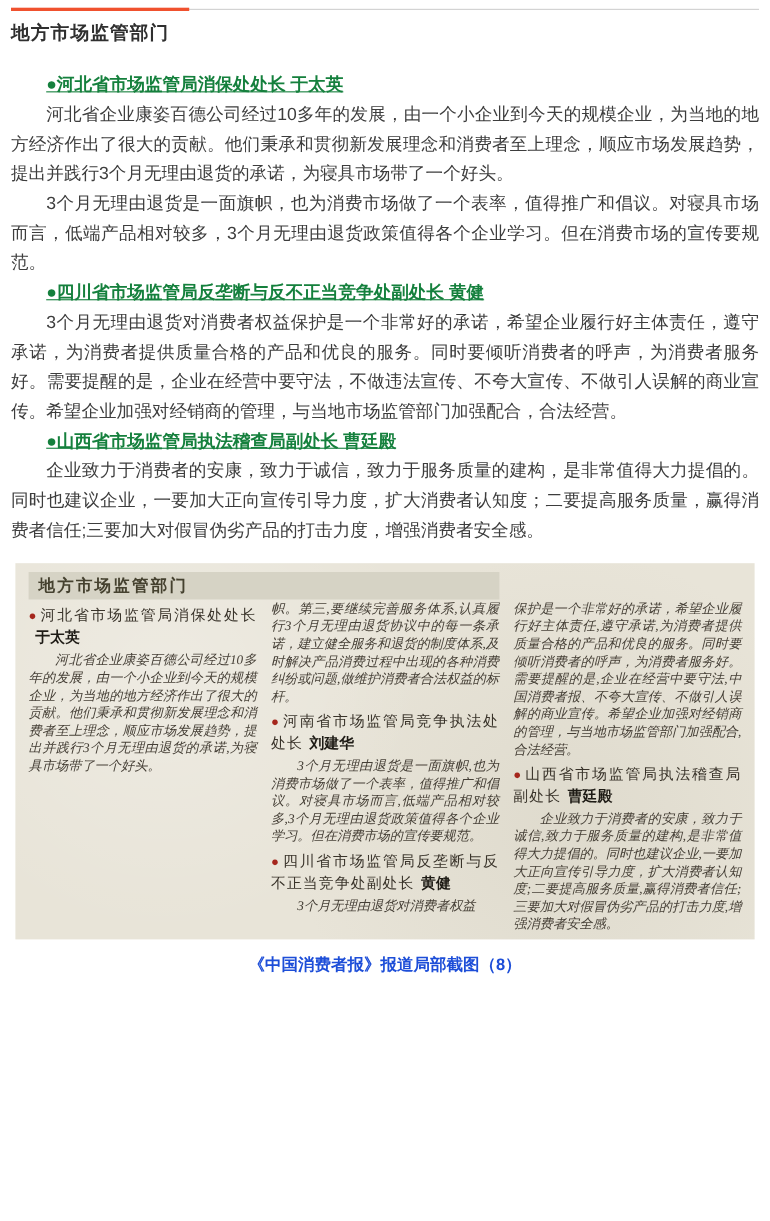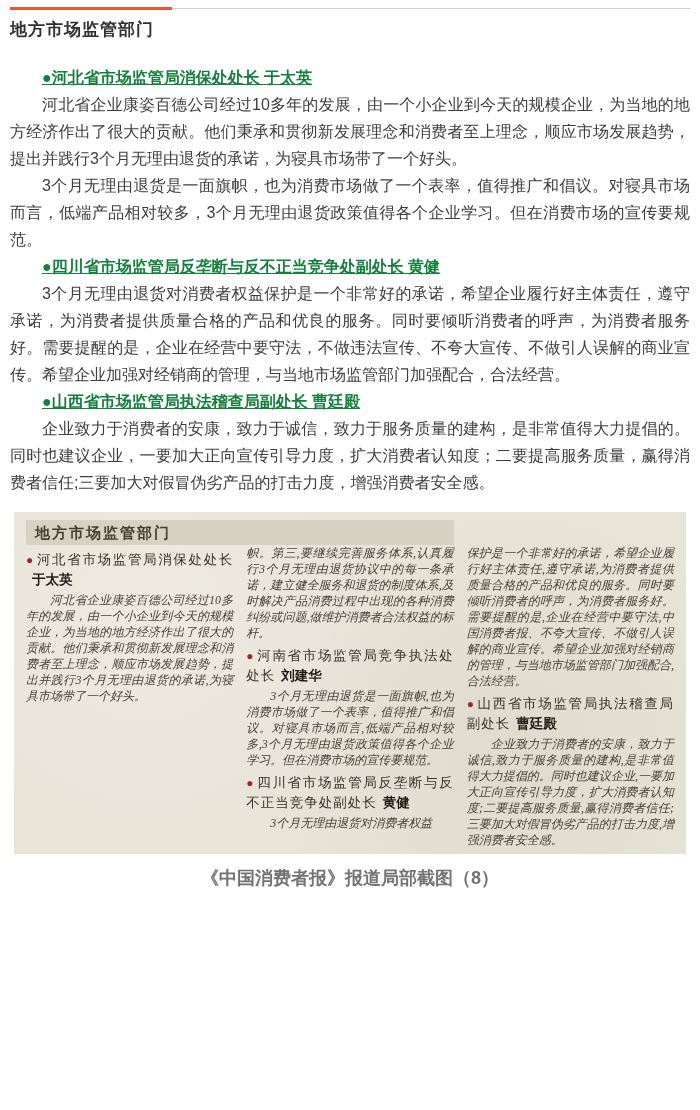--- a/index.html
+++ b/index.html
@@ -49,22 +49,22 @@
     margin:5px 0 3px; font-size:13.5px; line-height:19px; font-weight:normal;
     color:#39332a; letter-spacing:1px;
   }
   .clip-h .bullet { color:#a5261c; font-size:12px; margin-right:3px; letter-spacing:0; }
   .clip-h .name {
     font-weight:bold; color:#1e1b15; margin-left:6px; letter-spacing:0;
     font-family:"Liberation Sans","DejaVu Sans",sans-serif;
   }
 
   .caption {
-    margin:14px 0 0; text-align:center; font-size:18px; line-height:20px;
-    font-weight:bold; color:#737373;
+    margin:14px 0 0; text-align:center; font-size:15px; line-height:20px;
+    font-weight:bold; color:#1d4ed8;
   }
 </style>
 </head>
 <body>
 
 <div class="page">
 
   <header>
     <div class="top-line">
       <div class="gray"></div>

